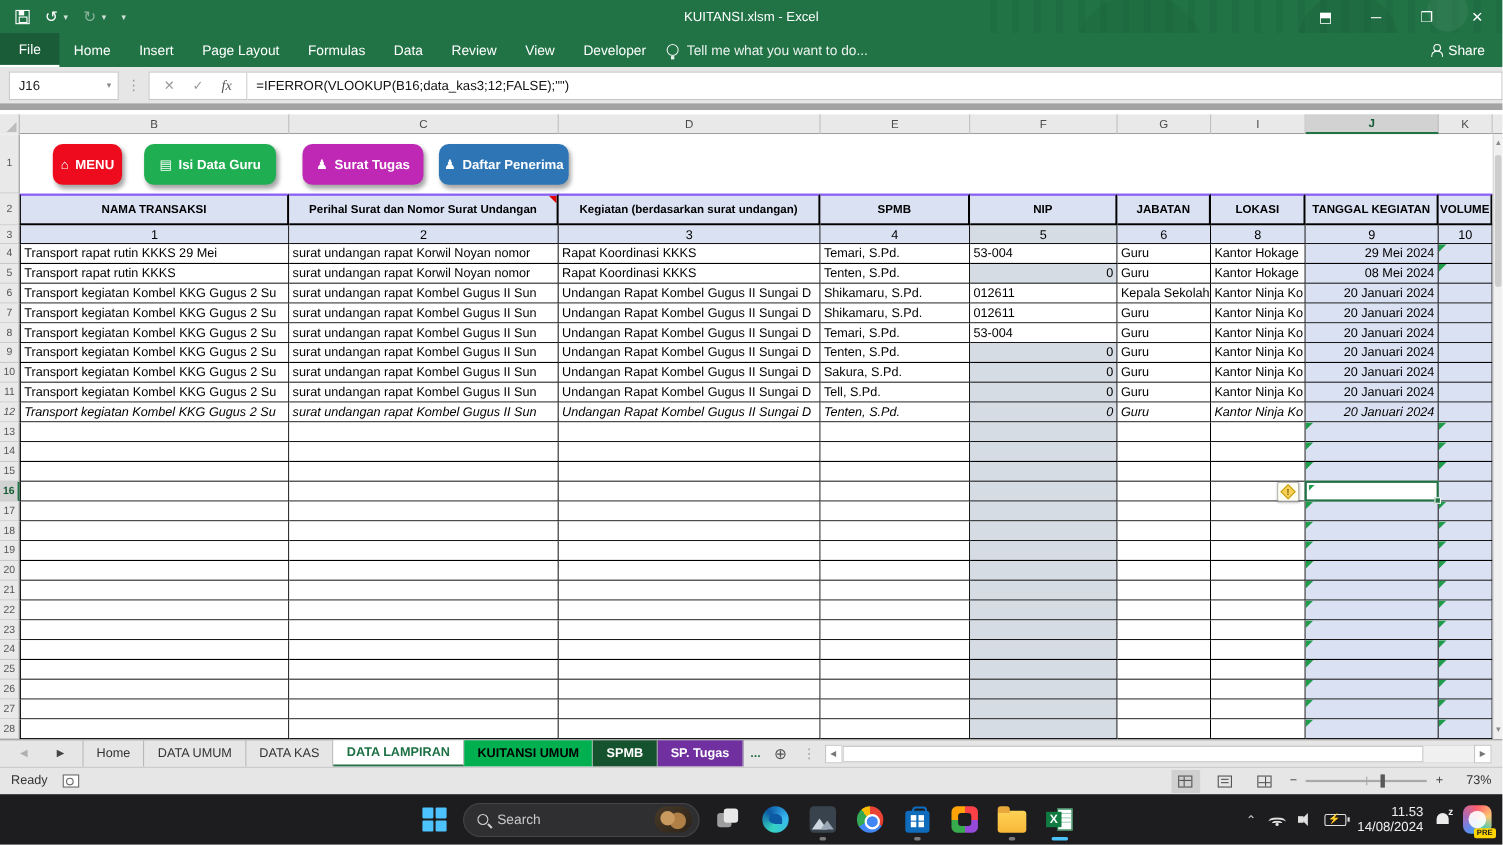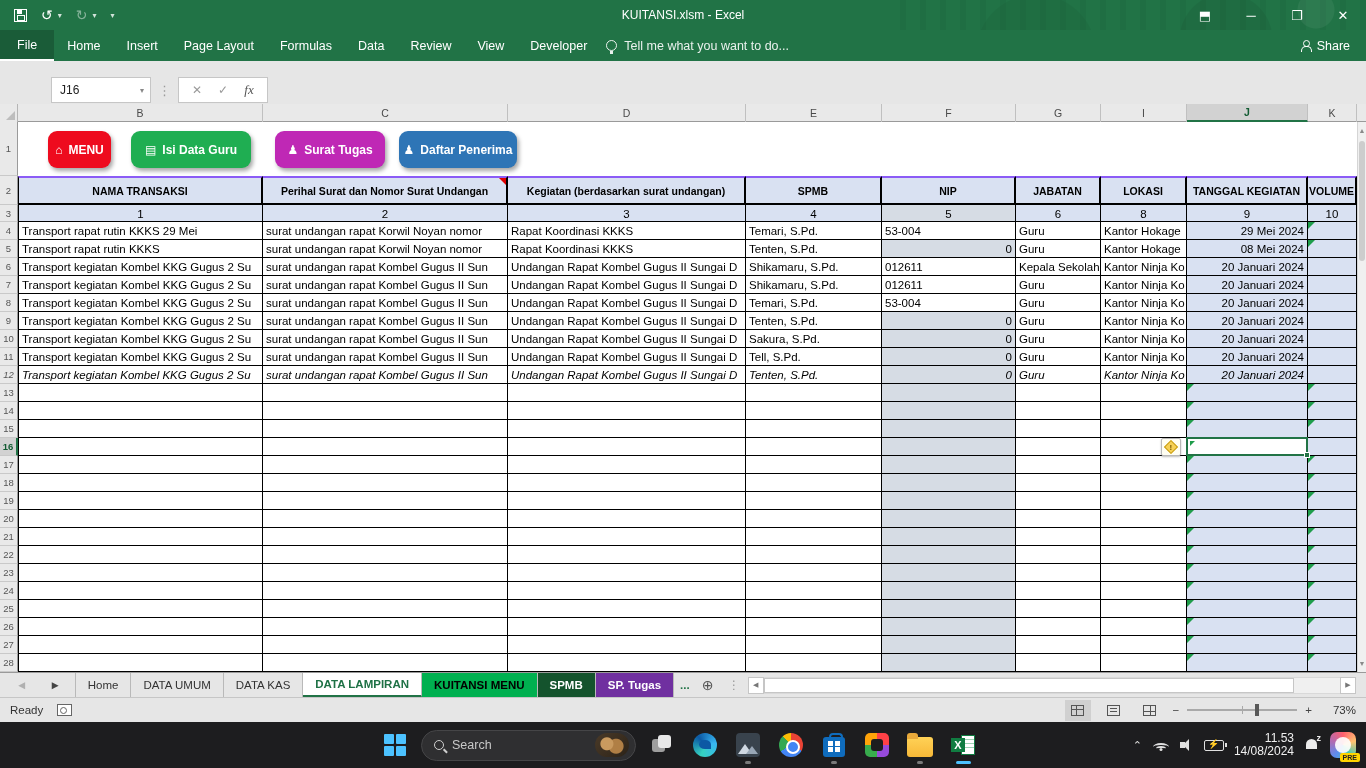--- a/index.html
+++ b/index.html
@@ -32,21 +32,21 @@
   .mtab.file { background:#1a5c38; border-bottom:2px solid #fff; padding:0 17px; }
   .tellme { display:flex; align-items:center; gap:7px; margin-left:6px; color:rgba(255,255,255,.9); font-size:12.5px; }
   .bulb { width:11px; height:11px; border:1.5px solid rgba(255,255,255,.9); border-radius:50%; position:relative; }
   .bulb::after { content:""; position:absolute; left:3px; top:10px; width:3px; height:3px; background:rgba(255,255,255,.9); }
   .share { margin-left:auto; display:flex; align-items:center; gap:6px; padding-right:16px; font-size:12.5px; }
   .person { width:11px; height:11px; position:relative; }
   .person::before { content:""; position:absolute; left:3px; top:0; width:5px; height:5px; border:1.3px solid #fff; border-radius:50%; }
   .person::after { content:""; position:absolute; left:1px; top:6px; width:9px; height:5px; border:1.3px solid #fff; border-bottom:none; border-radius:5px 5px 0 0; }
 
   
-  .fbar { position:absolute; left:0; top:61px; width:1366px; height:60px; background:#e6e6e6; border-bottom:2px solid #a3a3a3; display:flex; align-items:center;padding-left:43px; }
+  .fbar { position:absolute; left:0; top:61px; width:1366px; height:39px; background:#e6e6e6; border-bottom:6px solid #a3a3a3; display:flex; align-items:center; }
   .namebox { width:100px; height:26px; background:#fff; border:1px solid #c6c6c6; margin-left:8px; display:flex; align-items:center; font-size:12px; padding-left:8px; color:#222; }
   .namebox .dd { margin-left:auto; font-size:8px; color:#888; padding-right:6px; }
   .fdots { color:#9a9a9a; font-size:13px; padding:0 7px; }
   .fbtns { display:flex; align-items:center; gap:2px; background:#fff; border:1px solid #c6c6c6; height:26px; padding:0 6px; }
   .fbtn { width:24px; text-align:center; font-size:12px; color:#9a9a9a; }
   .fx { font-family:"Liberation Serif", serif; font-style:italic; color:#555; font-size:13px; }
   .ffield { flex:1; height:26px; background:#fff; border:1px solid #c6c6c6; border-left:none; margin-right:0; display:flex; align-items:center; font-size:12px; padding-left:8px; color:#111; }
 
   
   .colheads { position:absolute; left:0; top:104px; width:1366px; height:18px; background:#e9e9e9; display:flex; border-bottom:1px solid #9a9a9a; }
@@ -223,20 +223,23 @@
     <div class="namebox">
       <span>J16</span>
       <span class="dd">▾</span>
     </div>
     <div class="fdots">⋮</div>
     <div class="fbtns">
       <span class="fbtn">✕</span>
       <span class="fbtn">✓</span>
       <span class="fbtn fx">fx</span>
     </div>
+    <div class="ffield">
+      <span>=IFERROR(VLOOKUP(B16;data_kas3;12;FALSE);"")</span>
+    </div>
   </div>
 
   <div class="colheads" id="colheads">
       <div class="corner"></div>
       <div class="colh" style="width: 245px;">B</div>
       <div class="colh" style="width: 245px;">C</div>
       <div class="colh" style="width: 238px;">D</div>
       <div class="colh" style="width: 136px;">E</div>
       <div class="colh" style="width: 134px;">F</div>
       <div class="colh" style="width: 85px;">G</div>
@@ -677,21 +680,21 @@
   <div class="tabstrip">
     <div class="navarrows">
       <span class="dis">◄</span>
       <span>►</span>
     </div>
     <div id="stabs" style="display:flex;align-items:stretch;border-left:1px solid #b9b9b9;">
         <div class="stab">Home</div>
         <div class="stab">DATA UMUM</div>
         <div class="stab">DATA KAS</div>
         <div class="stab active">DATA LAMPIRAN</div>
-        <div class="stab" style="background: rgb(0, 176, 80); color: rgb(0, 0, 0); font-weight: 600;">KUITANSI MENU</div>
+        <div class="stab" style="background: rgb(0, 176, 80); color: rgb(0, 0, 0); font-weight: 600;">KUITANSI UMUM</div>
         <div class="stab" style="background: #14532d; color: rgb(255, 255, 255); font-weight: 600;">SPMB</div>
         <div class="stab" style="background: rgb(112, 48, 160); color: rgb(255, 255, 255); font-weight: 600;">SP. Tugas</div>
         <div class="stab more">...</div>
       </div>
     <div class="addsheet">⊕</div>
     <div class="tdots">⋮</div>
     <div class="hscroll">
       <div class="larr">◀</div>
       <div class="track">
           <div class="hthumb"></div>

